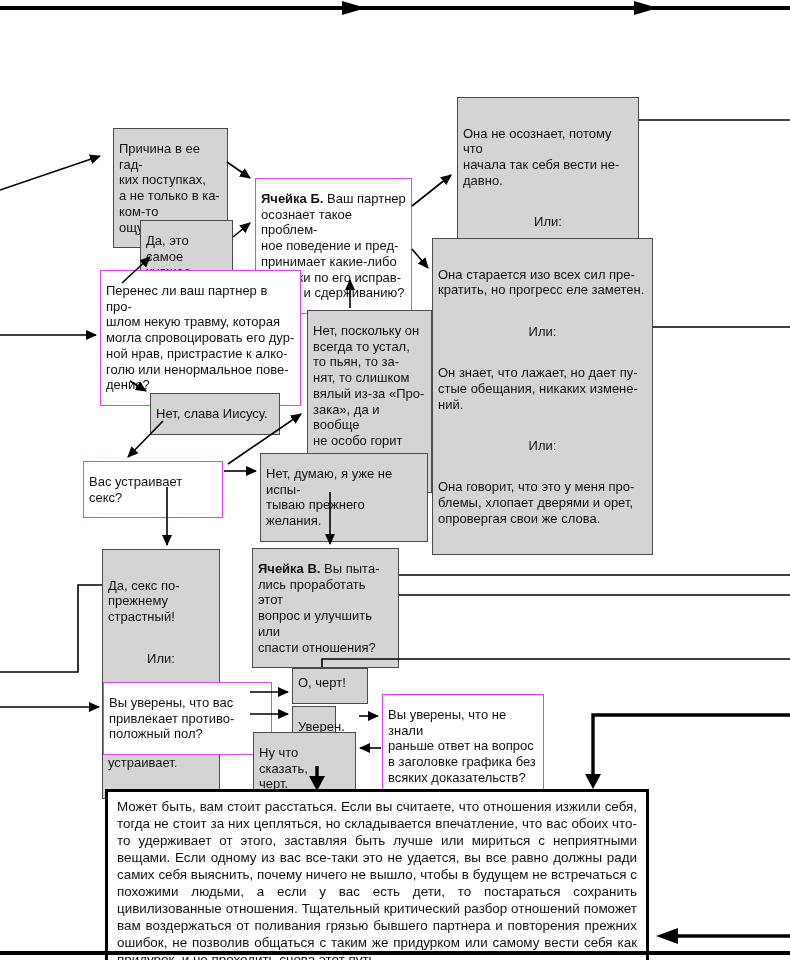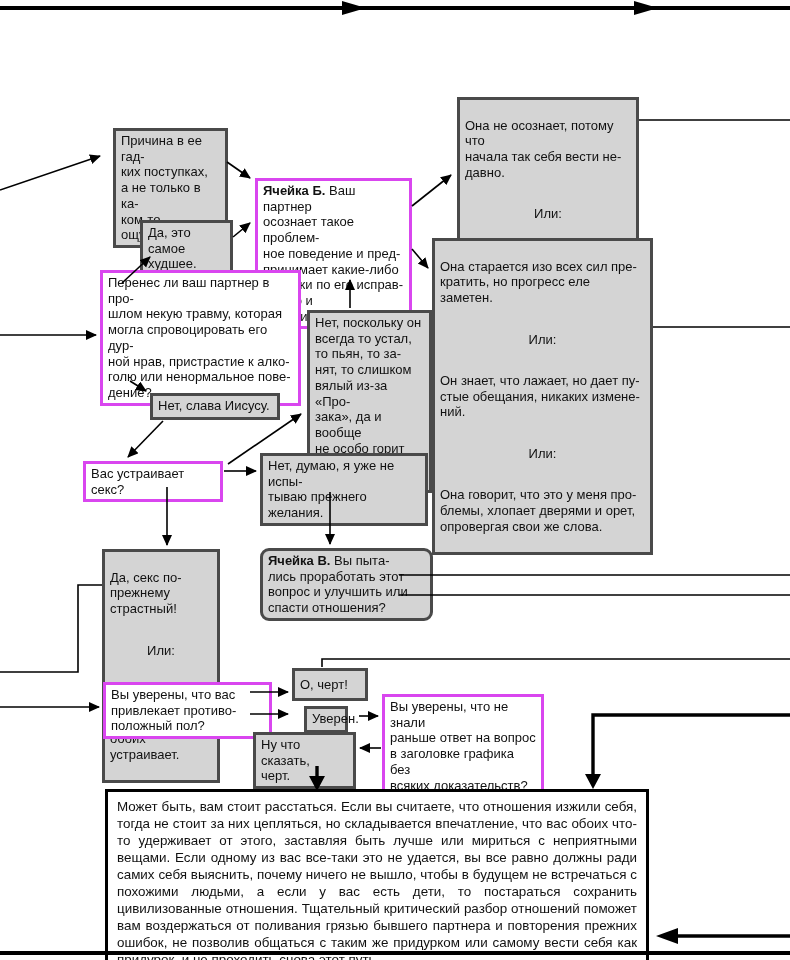--- a/index.html
+++ b/index.html
@@ -3,21 +3,21 @@
 <meta charset="utf-8">
 <style>
   html,body{margin:0;padding:0;background:#fff;}
   #canvas{
     position:relative;width:790px;height:960px;background:#ffffff;
     font-family:"Liberation Sans","DejaVu Sans",sans-serif;color:#111;
     overflow:hidden;
   }
   .box{
     position:absolute;box-sizing:border-box;background:#ffffff;
-    border:3px solid #d946ef;padding:2px 5px;
+    border:1px solid #d946ef;padding:12px 5px;
     font-size:13px;line-height:15.7px;white-space:pre-line;
   }
   .gray{background:#d4d4d4;border-color:#4a4a4a;}
   .or{text-align:center;white-space:pre-line;margin:10px 0;}
   .p{white-space:pre-line;}
   .bold{font-weight:bold;}
   #final-box{
     border:3px solid #000;padding:6px 9px;font-size:13.4px;line-height:17px;
     text-align:justify;white-space:normal;
   }
@@ -91,32 +91,32 @@
 
   <div class="box gray" style="left:102px;top:549px;width:118px;min-height:106px;">
     <div class="p">Да, секс по-прежнему
 страстный!</div>
     <div class="or">Или:</div>
     <div class="p">Он уже не такой
 страстный, но нас
 обоих устраивает.</div>
   </div>
 
-  <div class="box gray" style="left:260px;top:548px;width:173px;min-height:68px;border-radius:9px;"><b class="bold">Ячейка В.</b><span class="p"> Вы пыта-
+  <div class="box gray" style="left:252px;top:548px;width:147px;min-height:68px;"><b class="bold">Ячейка В.</b><span class="p"> Вы пыта-
 лись проработать этот
 вопрос и улучшить или
 спасти отношения?</span></div>
 
   <div class="box" style="left:103px;top:682px;width:169px;min-height:49px;"><span class="p">Вы уверены, что вас
 привлекает противо-
 положный пол?</span></div>
 
   <div class="box gray" style="left:292px;top:668px;width:76px;min-height:33px;padding-top:6px;"><span class="p">О, черт!</span></div>
 
-  <div class="box gray" style="left:304px;top:706px;width:44px;min-height:27px;"><span class="p">Уверен.</span></div>
+  <div class="box gray" style="left:292px;top:706px;width:44px;min-height:27px;"><span class="p">Уверен.</span></div>
 
   <div class="box gray" style="left:253px;top:732px;width:103px;min-height:34px;"><span class="p">Ну что сказать,
 черт.</span></div>
 
   <div class="box" style="left:382px;top:694px;width:162px;min-height:66px;"><span class="p">Вы уверены, что не знали
 раньше ответ на вопрос
 в заголовке графика без
 всяких доказательств?</span></div>
 
   <div class="box" id="final-box" style="left:105px;top:789px;width:544px;min-height:153px;"><span>Может быть, вам стоит расстаться. Если вы считаете, что отношения изжили себя, тогда не стоит за них цепляться, но складывается впечатление, что вас обоих что-то удерживает от этого, заставляя быть лучше или мириться с неприятными вещами. Если одному из вас все-таки это не удается, вы все равно должны ради самих себя выяснить, почему ничего не вышло, чтобы в будущем не встречаться с похожими людьми, а если у вас есть дети, то постараться сохранить цивилизованные отношения. Тщательный критический разбор отношений поможет вам воздержаться от поливания грязью бывшего партнера и повторения прежних ошибок, не позволив общаться с таким же придурком или самому вести себя как придурок, и не проходить снова этот путь.</span></div>

